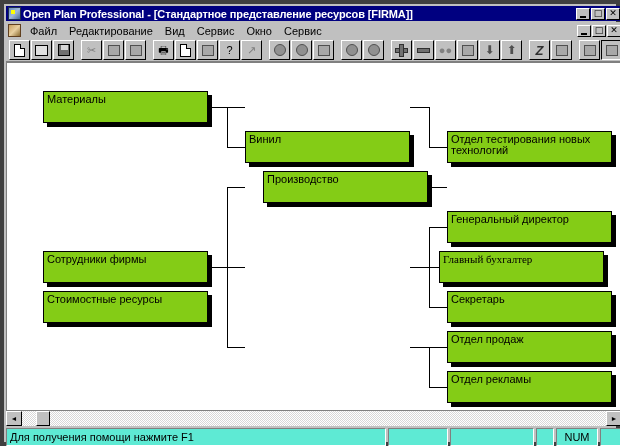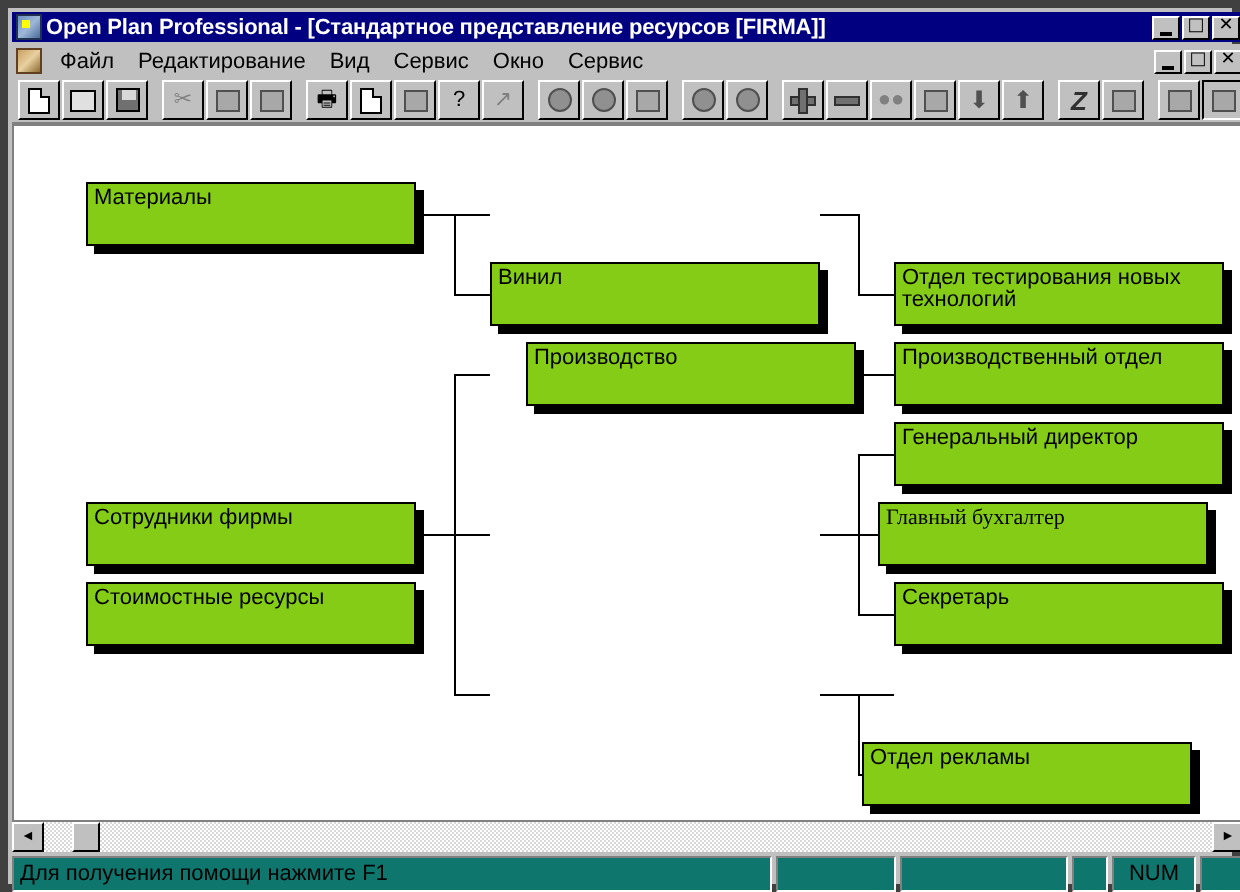--- a/index.html
+++ b/index.html
@@ -152,21 +152,21 @@
     border-top:1px solid #ffffff;border-left:1px solid #ffffff;
     border-right:1px solid #000000;border-bottom:1px solid #000000;
     box-sizing:border-box;}
 
   
   .statusbar{
     position:absolute;left:2px;top:424px;width:616px;height:18px;
     display:flex;align-items:stretch;gap:2px;box-sizing:border-box;
   }
   .sb-panel{
-    background:#0f766e;
+    background:#5eead4;
     border-top:1px solid #808080;border-left:1px solid #808080;
     border-right:1px solid #ffffff;border-bottom:1px solid #ffffff;
     box-sizing:border-box;display:flex;align-items:center;
     padding:0 3px;font-size:11px;color:#000;overflow:hidden;white-space:nowrap;
   }
   .sb-main{flex:1 1 auto;}
   .sb-p1{width:60px;flex:0 0 auto;}
   .sb-p2{width:84px;flex:0 0 auto;}
   .sb-p3{width:18px;flex:0 0 auto;}
   .sb-num{width:42px;flex:0 0 auto;justify-content:center;}
@@ -347,39 +347,39 @@
         <div class="node" style="left: 238px; top: 68px; width: 165px; height: 32px;">
           <span class="lbl">Винил</span>
         </div>
         <div class="node" style="left: 440px; top: 68px; width: 165px; height: 32px;">
           <span class="lbl">Отдел тестирования новых
 технологий</span>
         </div>
         <div class="node" style="left: 238px; top: 108px; width: 165px; height: 32px; margin-left: 18px;">
           <span class="lbl">Производство</span>
         </div>
-        <div class="node" style="left: 440px; top: 108px; width: 165px; height: 32px;">
-          <span class="lbl">Производственный отдел</span>
-        </div>
         <div class="node" style="left: 36px; top: 188px; width: 165px; height: 32px;">
           <span class="lbl">Сотрудники фирмы</span>
         </div>
         <div class="node" style="left: 440px; top: 148px; width: 165px; height: 32px;">
           <span class="lbl">Генеральный директор</span>
         </div>
         <div class="node" style="left: 432px; top: 188px; width: 165px; height: 32px; font-family: Liberation Serif, serif;">
           <span class="lbl">Главный бухгалтер</span>
         </div>
         <div class="node" style="left: 36px; top: 228px; width: 165px; height: 32px;">
           <span class="lbl">Стоимостные ресурсы</span>
         </div>
         <div class="node" style="left: 440px; top: 228px; width: 165px; height: 32px;">
           <span class="lbl">Секретарь</span>
         </div>
-        <div class="node" style="left: 424px; top: 308px; width: 165px; height: 32px;">
+        <div class="node" style="left: 440px; top: 268px; width: 165px; height: 32px;">
+          <span class="lbl">Отдел продаж</span>
+        </div>
+        <div class="node" style="left: 440px; top: 308px; width: 165px; height: 32px;">
           <span class="lbl">Отдел рекламы</span>
         </div>
       </div>
   </div>
 
   <div class="hscroll">
     <div class="sb-arrow">
         <span>◄</span>
       </div>
     <div class="sb-track">

